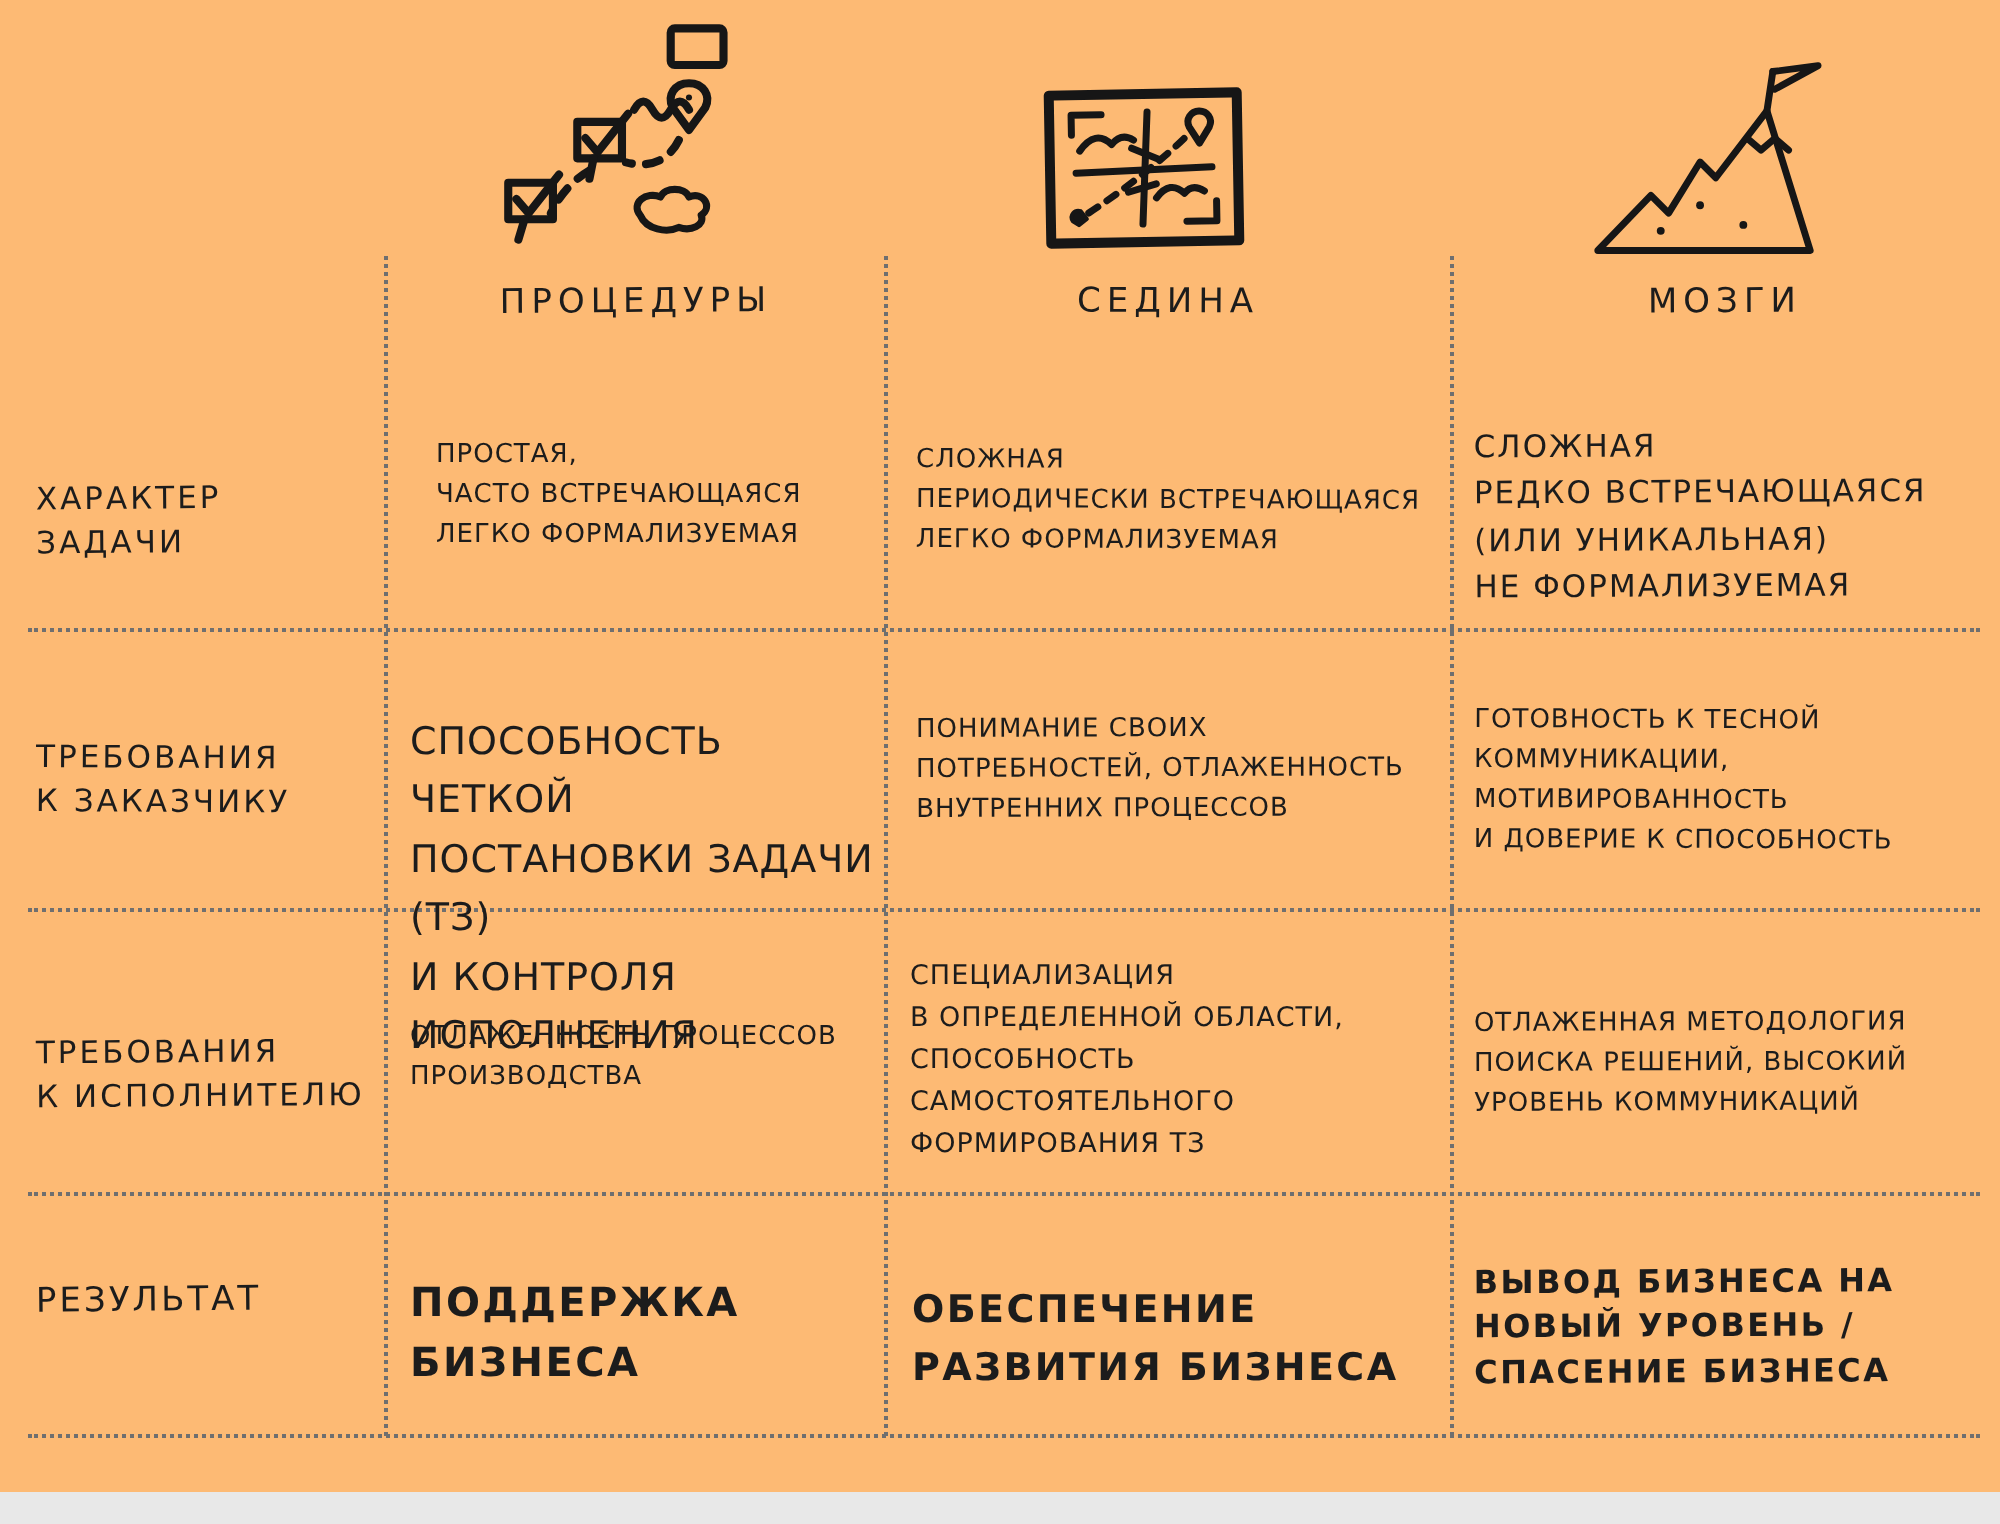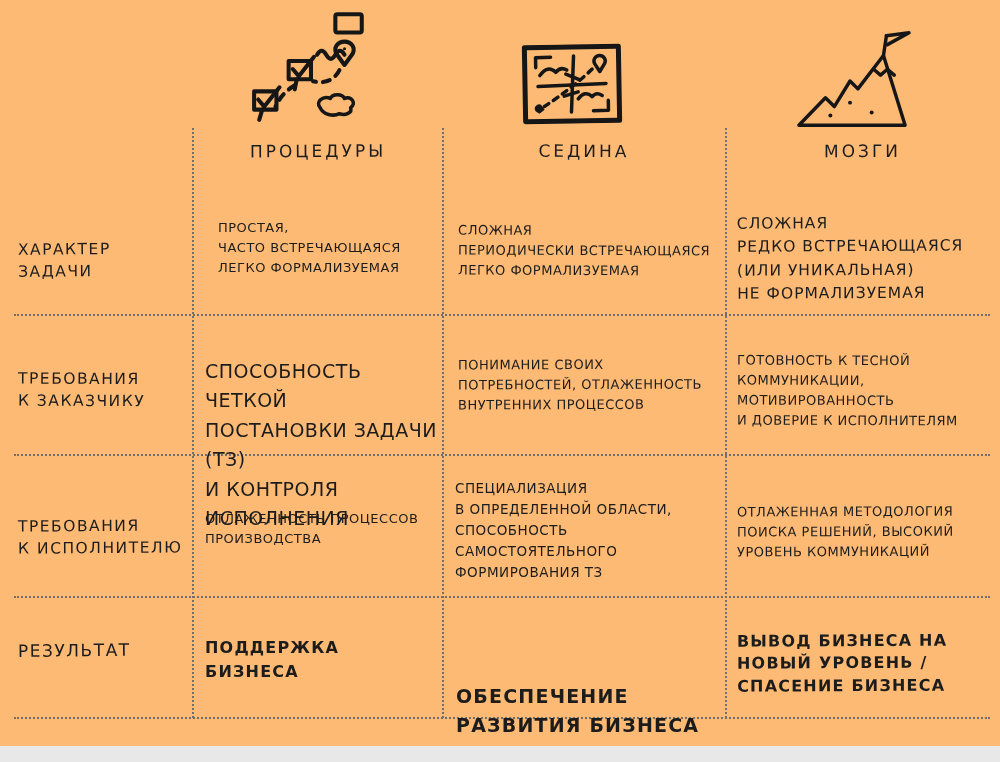--- a/index.html
+++ b/index.html
@@ -51,22 +51,22 @@
   #c13{left:737px;top:212px;width:262px;font-size:15.5px;letter-spacing:1px;line-height:1.5;transform:rotate(-0.3deg);}
   #c21{left:205px;top:357px;width:245px;font-size:19px;}
   #c22{left:458px;top:355px;width:275px;transform:rotate(-0.2deg);}
   #c23{left:737px;top:351px;width:262px;transform:rotate(0.2deg);}
   #c31{left:205px;top:509px;width:245px;}
   #c32{left:455px;top:478px;width:275px;font-size:13.5px;}
   #c33{left:737px;top:502px;width:262px;transform:rotate(-0.2deg);}
   .result{
     font-weight:bold;letter-spacing:1.2px;line-height:1.5;
   }
-  #c41{left:205px;top:636px;width:240px;font-size:16px;}
-  #c42{left:456px;top:641px;width:275px;font-size:19px;margin-top:41px;}
+  #c41{left:205px;top:636px;width:240px;font-size:20px;}
+  #c42{left:456px;top:641px;width:275px;font-size:19px;}
   #c43{left:737px;top:630px;width:262px;font-size:16px;line-height:1.4;transform:rotate(-0.3deg);}
 </style>
 </head>
 <body>
 
 <div id="stage">
 
   <div class="vline" id="v1"></div>
   <div class="vline" id="v2"></div>
   <div class="vline" id="v3"></div>
@@ -147,21 +147,21 @@
 
   <div class="cell" id="c21">СПОСОБНОСТЬ ЧЕТКОЙ
 ПОСТАНОВКИ ЗАДАЧИ (ТЗ)
 И КОНТРОЛЯ ИСПОЛНЕНИЯ</div>
   <div class="cell" id="c22">ПОНИМАНИЕ СВОИХ
 ПОТРЕБНОСТЕЙ, ОТЛАЖЕННОСТЬ
 ВНУТРЕННИХ ПРОЦЕССОВ</div>
   <div class="cell" id="c23">ГОТОВНОСТЬ К ТЕСНОЙ
 КОММУНИКАЦИИ,
 МОТИВИРОВАННОСТЬ
-И ДОВЕРИЕ К ИСПОЛНИТЕЛЯМ</div>
+И ДОВЕРИЕ К СПОСОБНОСТЬ</div>
 
   <div class="cell" id="c32">СПЕЦИАЛИЗАЦИЯ
 В ОПРЕДЕЛЕННОЙ ОБЛАСТИ,
 СПОСОБНОСТЬ
 САМОСТОЯТЕЛЬНОГО
 ФОРМИРОВАНИЯ ТЗ</div>
   <div class="cell" id="c31">ОТЛАЖЕННОСТЬ ПРОЦЕССОВ
 ПРОИЗВОДСТВА</div>
   <div class="cell" id="c33">ОТЛАЖЕННАЯ МЕТОДОЛОГИЯ
 ПОИСКА РЕШЕНИЙ, ВЫСОКИЙ

